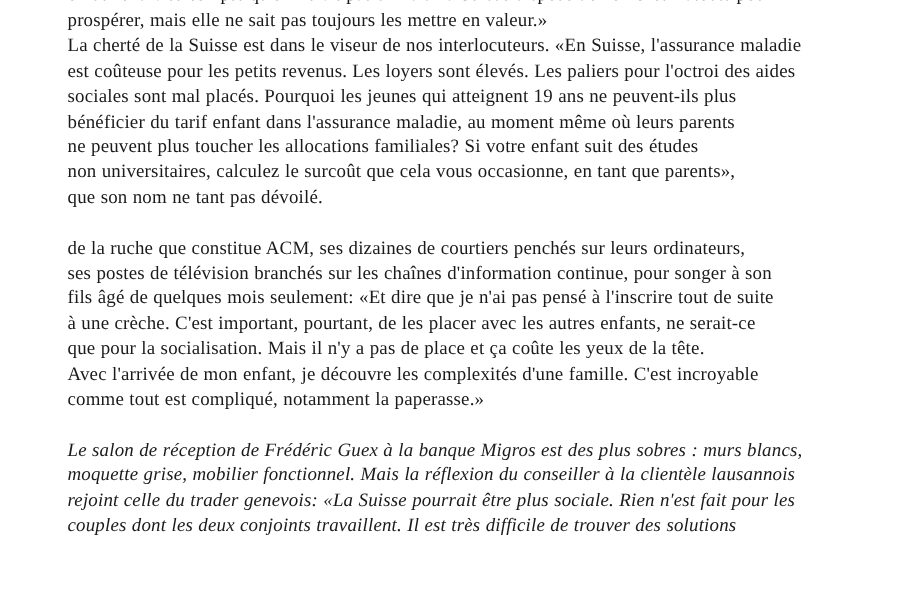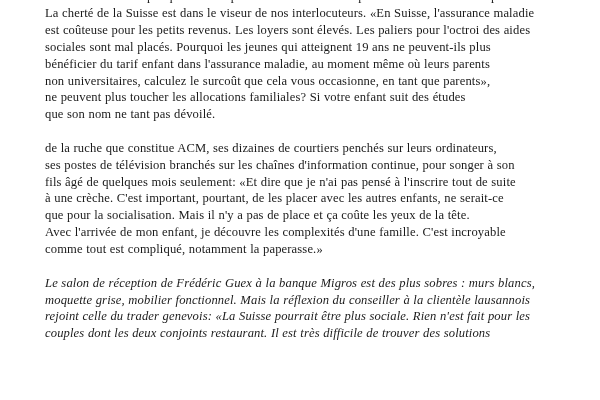--- a/index.html
+++ b/index.html
@@ -47,40 +47,41 @@
   }
 </style>
 </head>
 <body>
 
 <div class="page">
   <div class="column">
 
     <p class="para">
       <span class="line">on se rend vite compte qu'on ne vit pas si mal. La Suisse dispose de nombreux atouts pour</span>
+      <span class="line">prospérer, mais elle ne sait pas toujours les mettre en valeur.»</span>
       <span class="line">La cherté de la Suisse est dans le viseur de nos interlocuteurs. «En Suisse, l'assurance maladie</span>
       <span class="line">est coûteuse pour les petits revenus. Les loyers sont élevés. Les paliers pour l'octroi des aides</span>
       <span class="line">sociales sont mal placés. Pourquoi les jeunes qui atteignent 19 ans ne peuvent-ils plus</span>
       <span class="line">bénéficier du tarif enfant dans l'assurance maladie, au moment même où leurs parents</span>
+      <span class="line">ne peuvent plus toucher les allocations familiales? Si votre enfant suit des études</span>
       <span class="line">non universitaires, calculez le surcoût que cela vous occasionne, en tant que parents»,</span>
-      <span class="line">ne peuvent plus toucher les allocations familiales? Si votre enfant suit des études</span>
       <span class="line">que son nom ne tant pas dévoilé.</span>
     </p>
 
     <p class="para">
       <span class="line">de la ruche que constitue ACM, ses dizaines de courtiers penchés sur leurs ordinateurs,</span>
       <span class="line">ses postes de télévision branchés sur les chaînes d'information continue, pour songer à son</span>
       <span class="line">fils âgé de quelques mois seulement: «Et dire que je n'ai pas pensé à l'inscrire tout de suite</span>
       <span class="line">à une crèche. C'est important, pourtant, de les placer avec les autres enfants, ne serait-ce</span>
       <span class="line">que pour la socialisation. Mais il n'y a pas de place et ça coûte les yeux de la tête.</span>
       <span class="line">Avec l'arrivée de mon enfant, je découvre les complexités d'une famille. C'est incroyable</span>
       <span class="line">comme tout est compliqué, notamment la paperasse.»</span>
     </p>
 
     <p class="para">
       <span class="line">Le salon de réception de Frédéric Guex à la banque Migros est des plus sobres : murs blancs,</span>
       <span class="line">moquette grise, mobilier fonctionnel. Mais la réflexion du conseiller à la clientèle lausannois</span>
       <span class="line">rejoint celle du trader genevois: «La Suisse pourrait être plus sociale. Rien n'est fait pour les</span>
-      <span class="line">couples dont les deux conjoints restaurant. Il est très difficile de trouver des solutions</span>
+      <span class="line">couples dont les deux conjoints travaillent. Il est très difficile de trouver des solutions</span>
     </p>
 
   </div>
 </div>
 
 </body></html>

